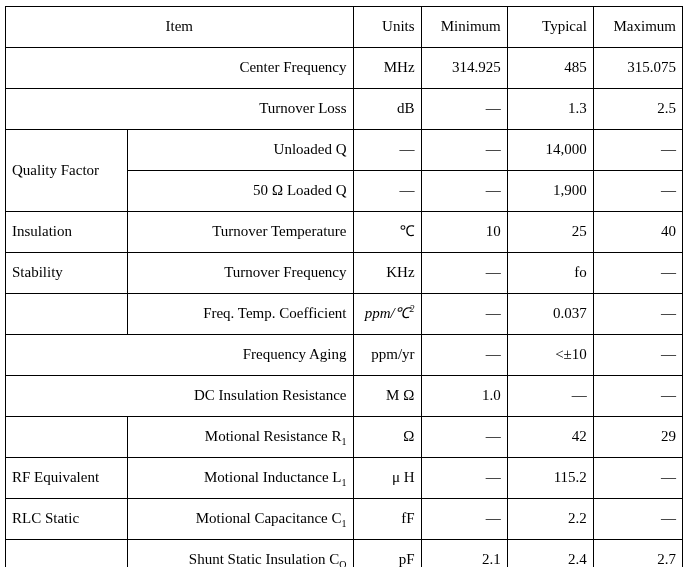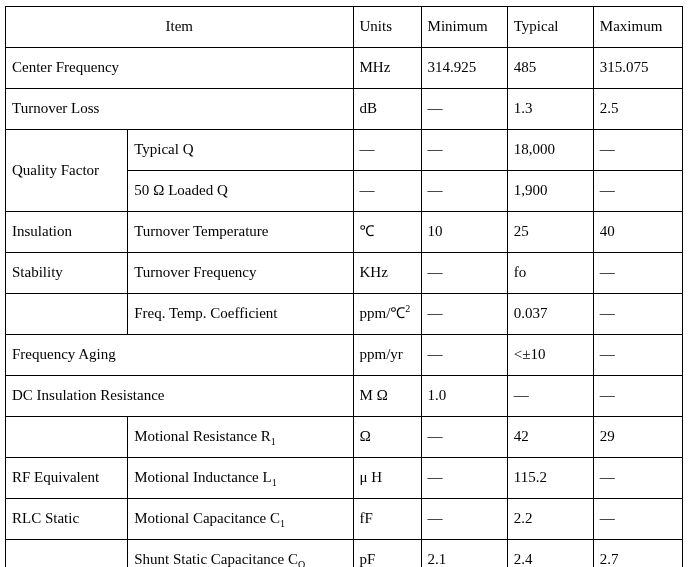--- a/index.html
+++ b/index.html
@@ -36,31 +36,31 @@
     line-height: 1.15;
   }
   
   col.c-item-a { width: 122px; }
   col.c-item-b { width: 225px; }
   col.c-units  { width: 68px; }
   col.c-min    { width: 86px; }
   col.c-typ    { width: 86px; }
   col.c-max    { width: 89px; }
 
-  .ctr { text-align: left; }
-  .lft { text-align: left; }
+  .ctr { text-align: right; }
+  .lft { text-align: right; }
   .hdr-item { text-align: center; }
   .pad-l { padding-left: 14px; }
   .pad-l2 { padding-left: 10px; }
   .grp-label { text-align: left; padding-left: 6px; }
   sub, sup {
     font-size: 10px;
     line-height: 0;
   }
-  .nowrap { white-space: nowrap; }
+  .nowrap { white-space: nowrap; font-style: italic; }
   .vtop-group { vertical-align: middle; margin-left: 30px; }
 </style>
 </head>
 <body>
 
 <div class="spec-wrap">
   <table class="spec">
     <colgroup>
       <col class="c-item-a">
       <col class="c-item-b">
@@ -90,24 +90,24 @@
       <tr>
         <td colspan="2" class="lft pad-l">Turnover   Loss</td>
         <td class="ctr">dB</td>
         <td class="ctr">—</td>
         <td class="ctr">1.3</td>
         <td class="ctr">2.5</td>
       </tr>
 
       <tr>
         <td rowspan="2" class="grp-label vtop-group">Quality Factor</td>
-        <td class="lft pad-l2">Typical Q</td>
+        <td class="lft pad-l2">Unloaded Q</td>
         <td class="ctr">—</td>
         <td class="ctr">—</td>
-        <td class="ctr">18,000</td>
+        <td class="ctr">14,000</td>
         <td class="ctr">—</td>
       </tr>
 
       <tr>
         <td class="lft pad-l2">50 Ω Loaded Q</td>
         <td class="ctr">—</td>
         <td class="ctr">—</td>
         <td class="ctr">1,900</td>
         <td class="ctr">—</td>
       </tr>
@@ -177,21 +177,21 @@
         <td class="grp-label">RLC Static</td>
         <td class="lft pad-l2"><span>Motional Capacitance C</span><sub>1</sub></td>
         <td class="ctr">fF</td>
         <td class="ctr">—</td>
         <td class="ctr">2.2</td>
         <td class="ctr">—</td>
       </tr>
 
       <tr>
         <td></td>
-        <td class="lft pad-l2"><span>Shunt Static Capacitance C</span><sub>O</sub></td>
+        <td class="lft pad-l2"><span>Shunt Static Insulation C</span><sub>O</sub></td>
         <td class="ctr">pF</td>
         <td class="ctr">2.1</td>
         <td class="ctr">2.4</td>
         <td class="ctr">2.7</td>
       </tr>
     </tbody>
   </table>
 </div>
 
 </body></html>

